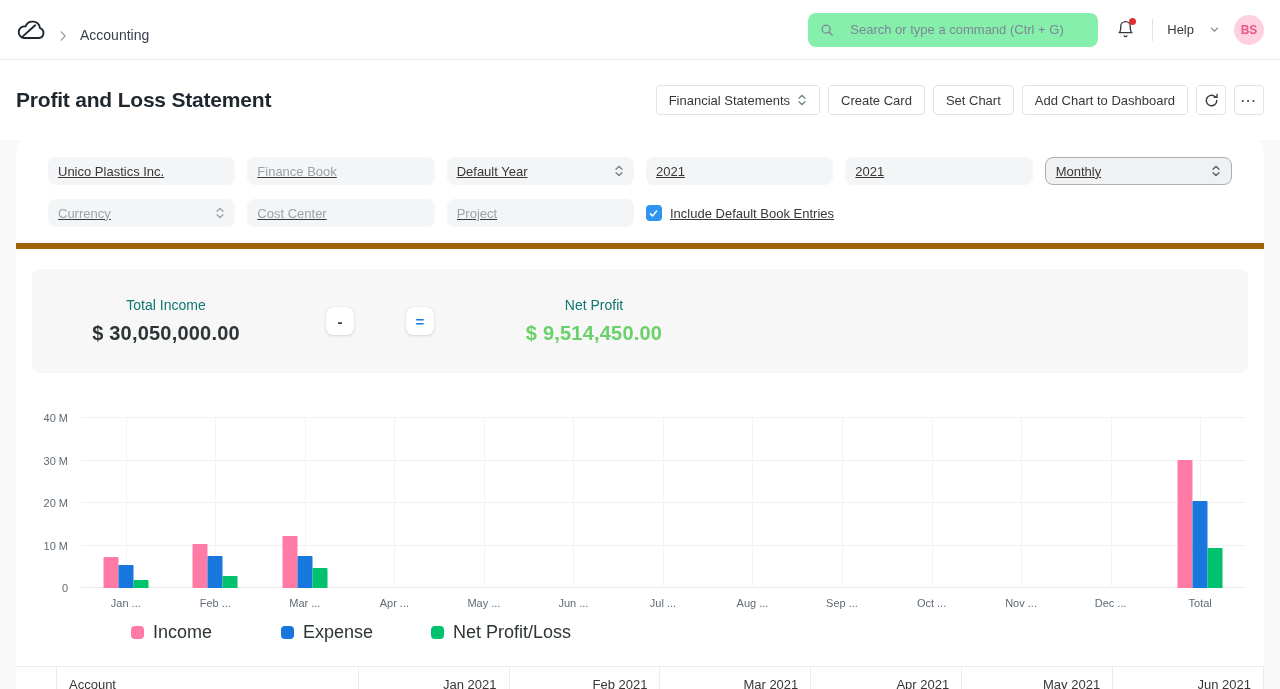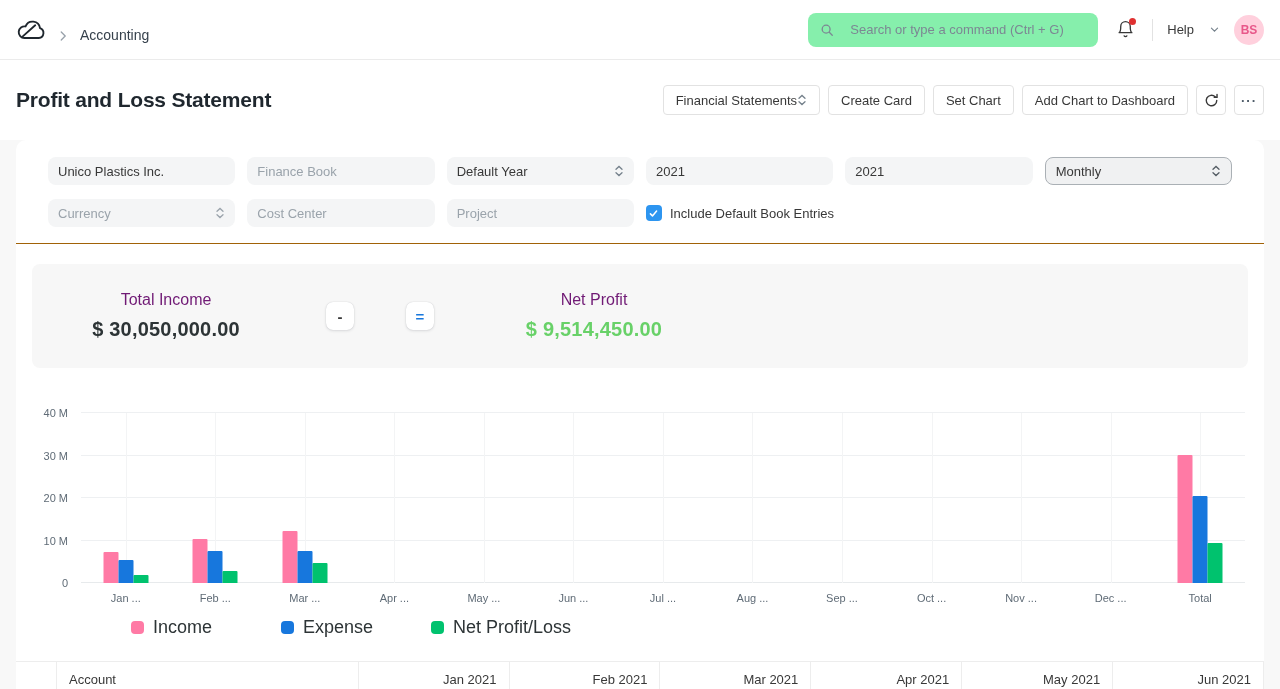--- a/index.html
+++ b/index.html
@@ -24,48 +24,48 @@
   .help { display:flex; align-items:center; gap:15px; font-size:13px; color:#383838; cursor:pointer; }
   .avatar { width:30px; height:30px; border-radius:50%; background:#ffd0dd; color:#e8588a;
     font-size:12px; font-weight:600; display:flex; align-items:center; justify-content:center; cursor:pointer; }
 
   
   .toolbar { height:80px; background:#fff; display:flex; align-items:center;
     justify-content:space-between; padding:0 16px; }
   .page-title { font-size:21px; font-weight:700; color:#1f272e; letter-spacing:-.2px; }
   .toolbar-actions { display:flex; align-items:center; gap:8px; }
   .btn { height:30px; background:#fff; border:1px solid #e2e2e2; border-radius:4px;
-    font-size:13px; color:#383838; padding:0 12px; display:flex; align-items:center; 
+    font-size:13px; color:#383838; padding:0 12px; display:flex; align-items:center; gap:7px;
     cursor:pointer; font-family:inherit; white-space:nowrap; }
   .btn.icon-only { width:30px; padding:0; justify-content:center; }
 
   
   .card { margin:0 16px; background:#fff; border-radius:10px 10px 0 0; height:549px; }
 
   
   .filters { padding:17px 32px 16px 32px; display:grid;
-    grid-template-columns:repeat(6,1fr); gap:14px 12px; border-bottom:1px solid #a16207; }
+    grid-template-columns:repeat(6,1fr); gap:14px 12px; border-bottom:6px solid #a16207;text-decoration:underline; }
   .pill { height:28px; background:#f4f5f6; border-radius:8px; display:flex; align-items:center;
     padding:0 10px; font-size:13px; color:#383838; cursor:pointer; }
   .pill input { width:100%; border:none; background:transparent; outline:none;
     font-size:13px; color:#383838; font-family:inherit; }
   .pill input::placeholder { color:#9aa3ab; }
   .pill.select { justify-content:space-between; }
   .pill .ph { color:#9aa3ab; }
   .pill.active { background:#f0f1f2; border:1px solid #aab0b5; }
   .chk-wrap { grid-column:4 / span 3; display:flex; align-items:center; gap:8px; }
   .checkbox { width:16px; height:16px; border-radius:4px; background:#2d95f0;
     display:flex; align-items:center; justify-content:center; cursor:pointer; flex:none; }
   .chk-label { font-size:13px; color:#383838; }
 
   
   .summary { margin:20px 16px 0 16px; height:104px; background:#f7f7f7; border-radius:8px;
     display:flex; align-items:center; }
   .sum-sec { width:268px; text-align:center; }
-  .sum-label { font-size:16px; color:#701a75; margin-bottom:9px; }
+  .sum-label { font-size:14px; color:#0f766e; margin-bottom:9px; }
   .sum-value { font-size:20px; font-weight:600; color:#2d3436; letter-spacing:.2px; }
   .sum-value.green { color:#68d168; }
   .op-gap { width:80px; display:flex; align-items:center; justify-content:center; }
   .op-chip { width:28px; height:28px; background:#fff; border-radius:7px;
     box-shadow:0 1px 3px rgba(17,24,39,.12), 0 0 1px rgba(17,24,39,.2);
     display:flex; align-items:center; justify-content:center;
     font-size:15px; font-weight:700; color:#383838; }
   .op-chip.blue { color:#1777dd; }
 
   

